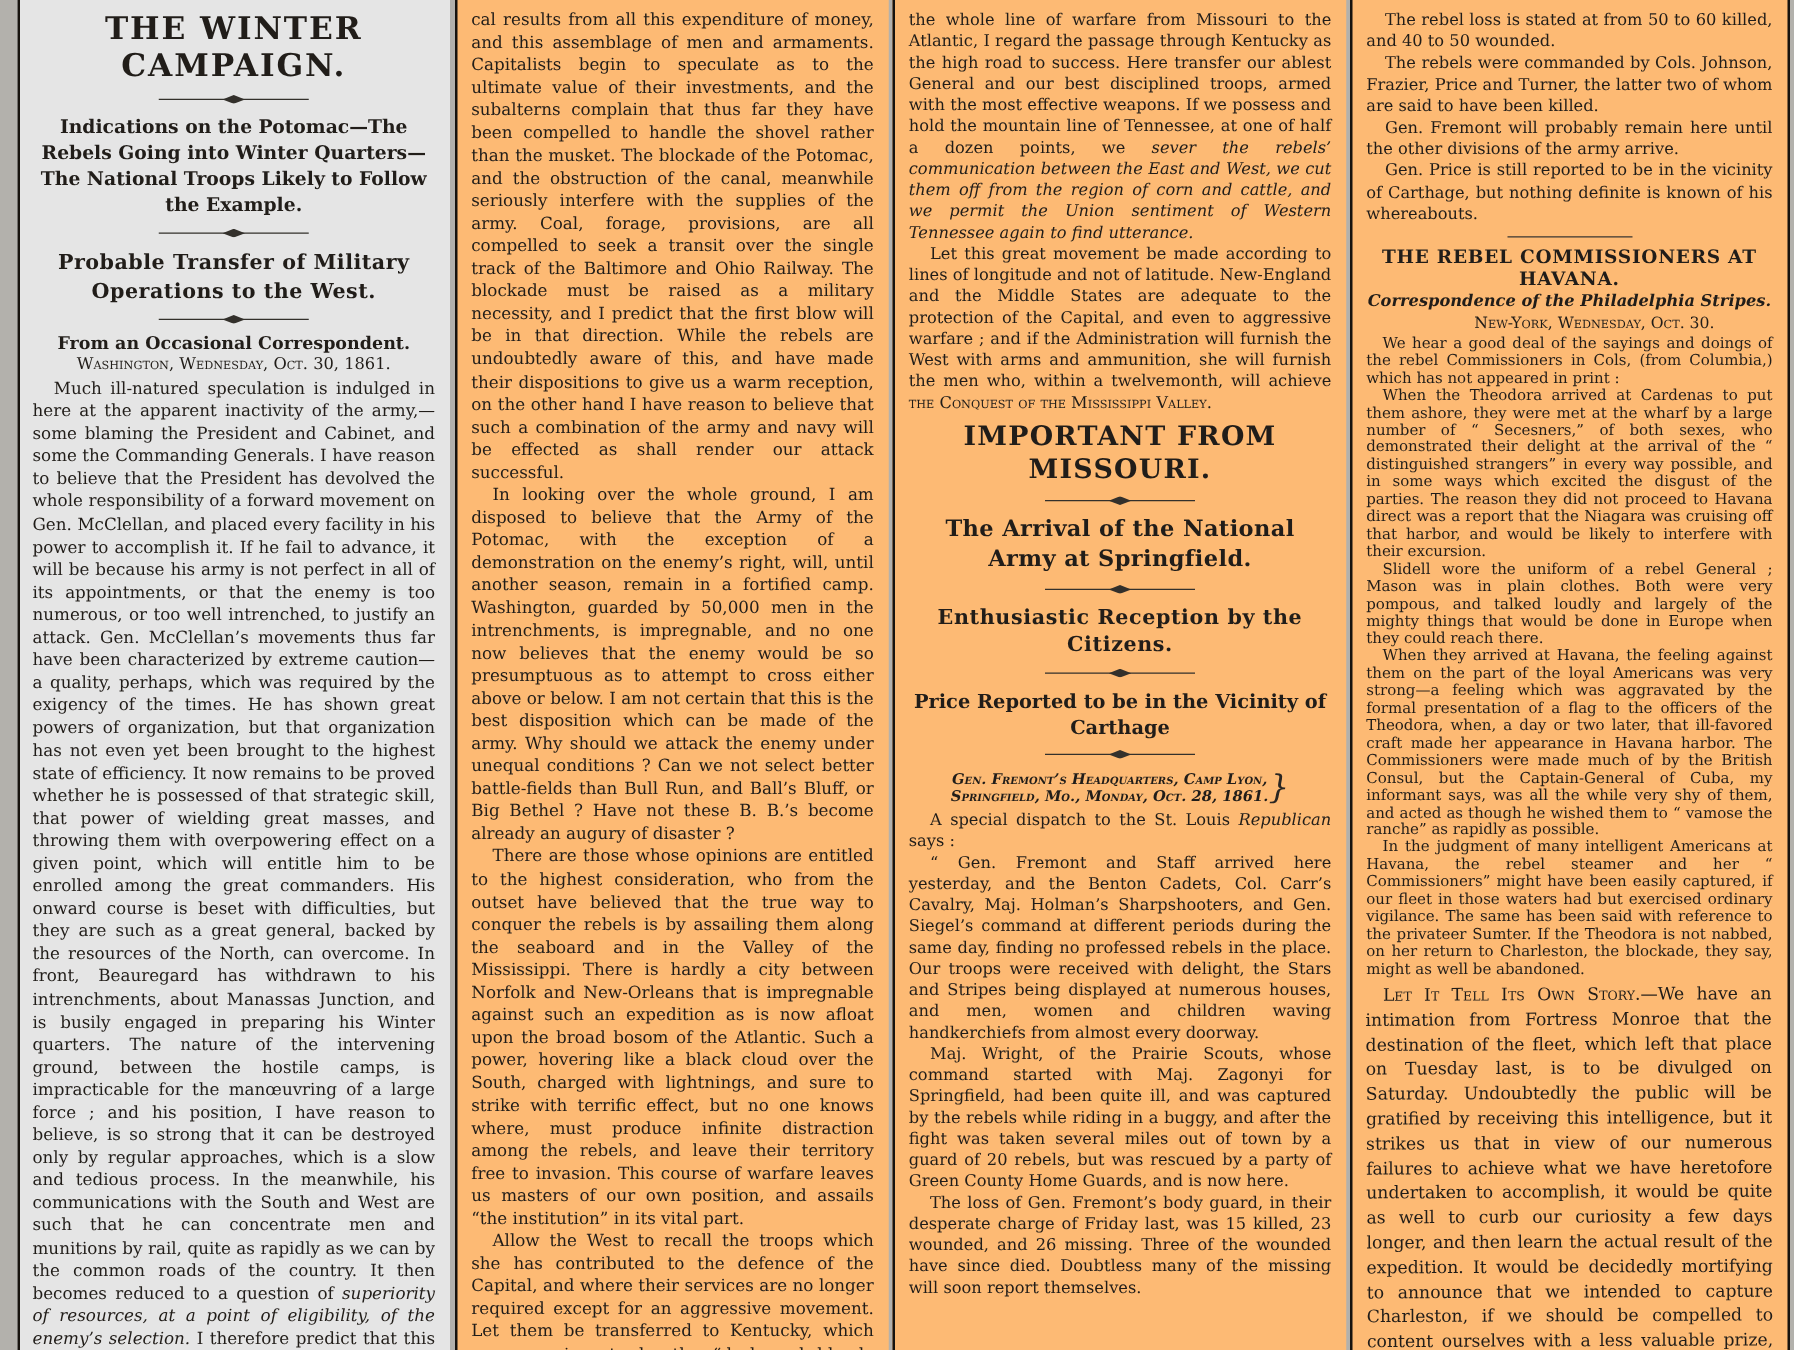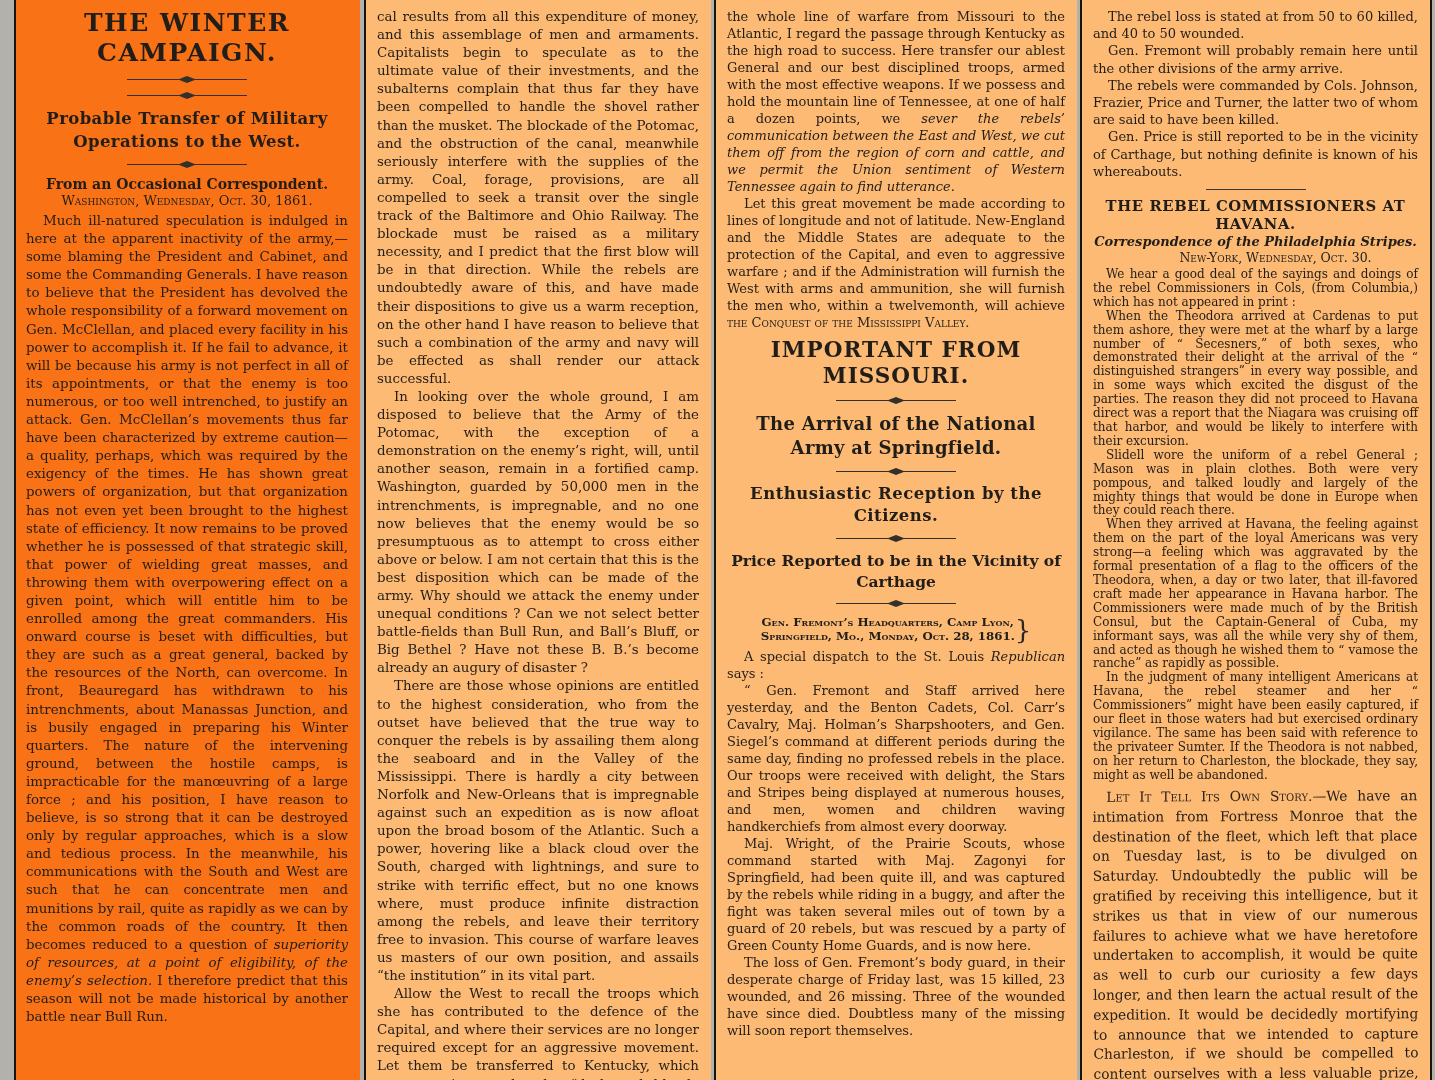--- a/index.html
+++ b/index.html
@@ -9,21 +9,21 @@
     font-family:"DejaVu Serif", serif;
     color:#211d19;
   }
   .col{
     position:absolute;top:0;bottom:0;
     background:#fdba74;
     border-left:2px solid #17130e;
     overflow:hidden;
     box-sizing:border-box;
   }
-  #col1{left:14px;width:346px;padding:6px 12px 0 10px;background:#f97316;}
+  #col1{left:14px;width:346px;padding:6px 12px 0 10px;background:#e5e5e5;}
   #col2{left:364px;width:347px;padding:8px 12px 0 11px;}
   #col3{left:714px;width:363px;padding:8px 12px 0 11px;}
   #col4{left:1080px;width:352px;padding:8px 12px 12px 11px;border-right:2px solid #17130e;}
 
   
   .orn{width:120px;height:9px;margin:7px auto;position:relative;}
   .orn::before{content:"";position:absolute;left:0;right:0;top:4px;border-top:1.5px solid #33302b;}
   .orn::after{content:"";position:absolute;left:50%;top:1px;width:18px;height:7px;margin-left:-9px;
     background:#33302b;clip-path:polygon(0 50%,50% 0,100% 50%,50% 100%);}
   .rule-short{width:100px;border-top:1.5px solid #3a3631;margin:9px auto 7px auto;}
@@ -44,39 +44,40 @@
   #col3 .bodytext{font-size:13px;line-height:17px;}
   #col4 .toptext p{margin:0;text-indent:15px;text-align:justify;font-size:13px;line-height:17.2px;}
   .it{font-style:italic;}
   .sc{font-variant:small-caps;}
 
   
   h2.mo-head{margin:6px 0 0 0;text-align:center;font-size:21.5px;font-weight:bold;letter-spacing:1px;line-height:26px;}
   .mo-deck1{font-weight:bold;text-align:center;font-size:18px;line-height:24px;margin:3px 6px;letter-spacing:.3px;}
   .mo-deck2{font-weight:bold;text-align:center;font-size:16.5px;line-height:22px;margin:2px 4px;letter-spacing:.5px;}
   .mo-deck3{font-weight:bold;text-align:center;font-size:15.5px;line-height:21px;margin:2px 4px;}
-  .mo-dateline{display:flex;justify-content:center;align-items:flex-start;gap:0;margin:4px 0 3px 0;}
+  .mo-dateline{display:flex;justify-content:center;align-items:center;gap:0;margin:4px 0 3px 0;font-style:italic;}
   .mo-dateline .lines{font-variant:small-caps;font-weight:bold;font-size:11.8px;line-height:14px;text-align:center;}
   .mo-dateline .brace{font-size:26px;font-weight:normal;color:#2a2622;}
 
   
   h3.hav-head{margin:4px 0 1px 0;text-align:center;font-size:14.8px;font-weight:bold;letter-spacing:.6px;line-height:18px;}
   .hav-sub{text-align:center;font-style:italic;font-weight:bold;font-size:13px;line-height:16px;margin:0;}
   .hav-date{text-align:center;font-variant:small-caps;font-size:12.5px;line-height:16px;margin:0 0 2px 40px;}
   .hav-body p{margin:0;text-indent:13px;text-align:justify;font-size:12px;line-height:13.9px;}
 
   .ownstory{transform:rotate(-0.25deg);margin-top:4px;}
   .ownstory p{margin:0;text-align:justify;font-size:13.8px;line-height:19.8px;text-indent:14px;}
 </style>
 </head>
 <body>
 
 <div class="col" id="col1">
   <h1 class="main-head">THE WINTER CAMPAIGN.</h1>
   <div class="orn"></div>
+  <div class="deck deck-sm">Indications on the Potomac—The Rebels Going into Winter Quarters—The National Troops Likely to Follow the Example.</div>
   <div class="orn"></div>
   <div class="deck deck-md">Probable Transfer of Military Operations to the West.</div>
   <div class="orn"></div>
   <div class="byline">From an Occasional Correspondent.</div>
   <div class="dateline">Washington, Wednesday, Oct. 30, 1861.</div>
   <div class="bodytext">
     <p><span>Much ill-natured speculation is indulged in here at the apparent inactivity of the army,—some blaming the President and Cabinet, and some the Commanding Generals.  I have reason to believe that the President has devolved the whole responsibility of a forward movement on Gen. McClellan, and placed every facility in his power to accomplish it.  If he fail to advance, it will be because his army is not perfect in all of its appointments, or that the enemy is too numerous, or too well intrenched, to justify an attack.  Gen. McClellan’s movements thus far have been characterized by extreme caution—a quality, perhaps, which was required by the exigency of the times.  He has shown great powers of organization, but that organization has not even yet been brought to the highest state of efficiency.  It now remains to be proved whether he is possessed of that strategic skill, that power of wielding great masses, and throwing them with overpowering effect on a given point, which will entitle him to be enrolled among the great commanders.  His onward course is beset with difficulties, but they are such as a great general, backed by the resources of the North, can overcome.  In front, Beauregard has withdrawn to his intrenchments, about Manassas Junction, and is busily engaged in preparing his Winter quarters.  The nature of the intervening ground, between the hostile camps, is impracticable for the manœuvring of a large force ; and his position, I have reason to believe, is so strong that it can be destroyed only by regular approaches, which is a slow and tedious process.  In the meanwhile, his communications with the South and West are such that he can concentrate men and munitions by rail, quite as rapidly as we can by the common roads of the country.  It then becomes reduced to a question of </span><span class="it">superiority of resources, at a point of eligibility, of the enemy’s selection.</span><span>  I therefore predict that this season will not be made historical by another battle near Bull Run.</span></p>
 
   </div>
 </div>
@@ -115,22 +116,22 @@
     <p><span>A special dispatch to the St. Louis </span><span class="it">Republican</span><span> says :</span></p>
     <p>“ Gen. Fremont and Staff arrived here yesterday, and the Benton Cadets, Col. Carr’s Cavalry, Maj. Holman’s Sharpshooters, and Gen. Siegel’s command at different periods during the same day, finding no professed rebels in the place.  Our troops were received with delight, the Stars and Stripes being displayed at numerous houses, and men, women and children waving handkerchiefs from almost every doorway.</p>
     <p>Maj. Wright, of the Prairie Scouts, whose command started with Maj. Zagonyi for Springfield, had been quite ill, and was captured by the rebels while riding in a buggy, and after the fight was taken several miles out of town by a guard of 20 rebels, but was rescued by a party of Green County Home Guards, and is now here.</p>
     <p>The loss of Gen. Fremont’s body guard, in their desperate charge of Friday last, was 15 killed, 23 wounded, and 26 missing.  Three of the wounded have since died.  Doubtless many of the missing will soon report themselves.</p>
   </div>
 </div>
 
 <div class="col" id="col4">
   <div class="toptext">
     <p>The rebel loss is stated at from 50 to 60 killed, and 40 to 50 wounded.</p>
+    <p>The rebels were commanded by Cols. Johnson, Frazier, Price and Turner, the latter two of whom are said to have been killed.</p>
     <p>Gen. Fremont will probably remain here until the other divisions of the army arrive.</p>
-    <p>The rebels were commanded by Cols. Johnson, Frazier, Price and Turner, the latter two of whom are said to have been killed.</p>
     <p>Gen. Price is still reported to be in the vicinity of Carthage, but nothing definite is known of his whereabouts.</p>
   </div>
   <div class="rule-short"></div>
 
   <h3 class="hav-head">THE REBEL COMMISSIONERS AT HAVANA.</h3>
   <div class="hav-sub">Correspondence of the Philadelphia Stripes.</div>
   <div class="hav-date">New-York, Wednesday, Oct. 30.</div>
   <div class="hav-body">
     <p>We hear a good deal of the sayings and doings of the rebel Commissioners in Cols, (from Columbia,) which has not appeared in print :</p>
     <p>When the Theodora arrived at Cardenas to put them ashore, they were met at the wharf by a large number of “ Secesners,” of both sexes, who demonstrated their delight at the arrival of the “ distinguished strangers” in every way possible, and in some ways which excited the disgust of the parties.  The reason they did not proceed to Havana direct was a report that the Niagara was cruising off that harbor, and would be likely to interfere with their excursion.</p>

